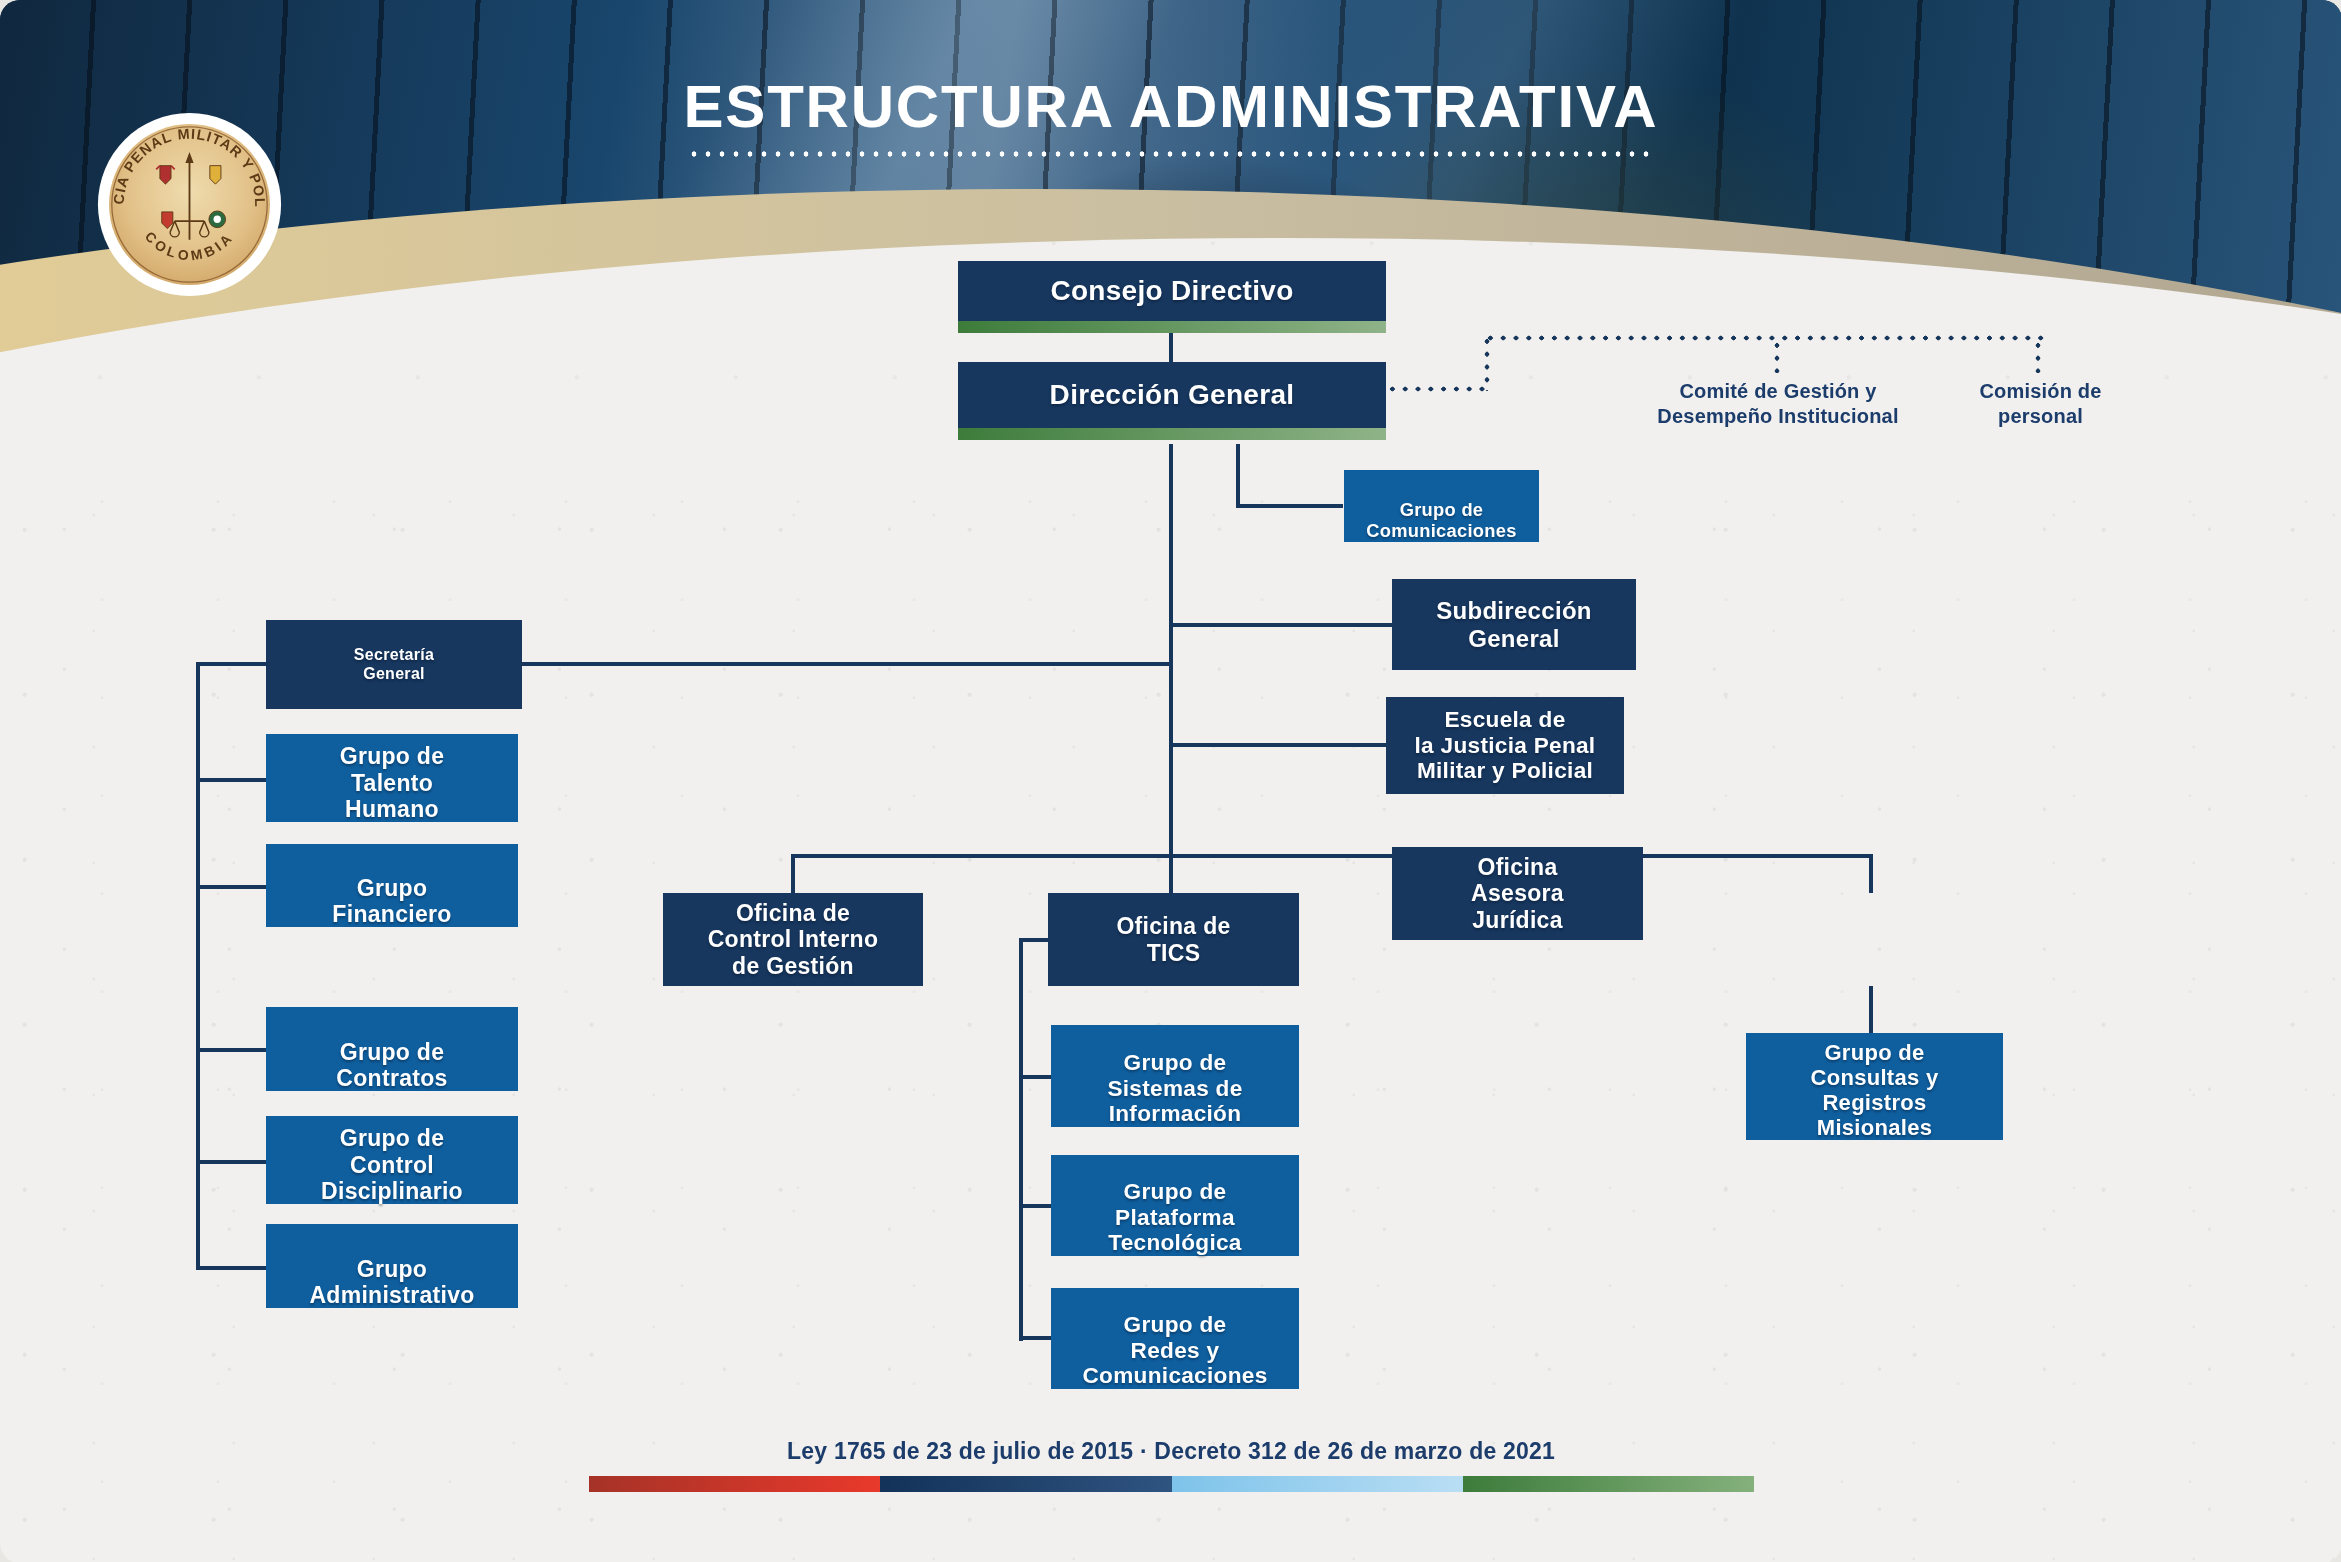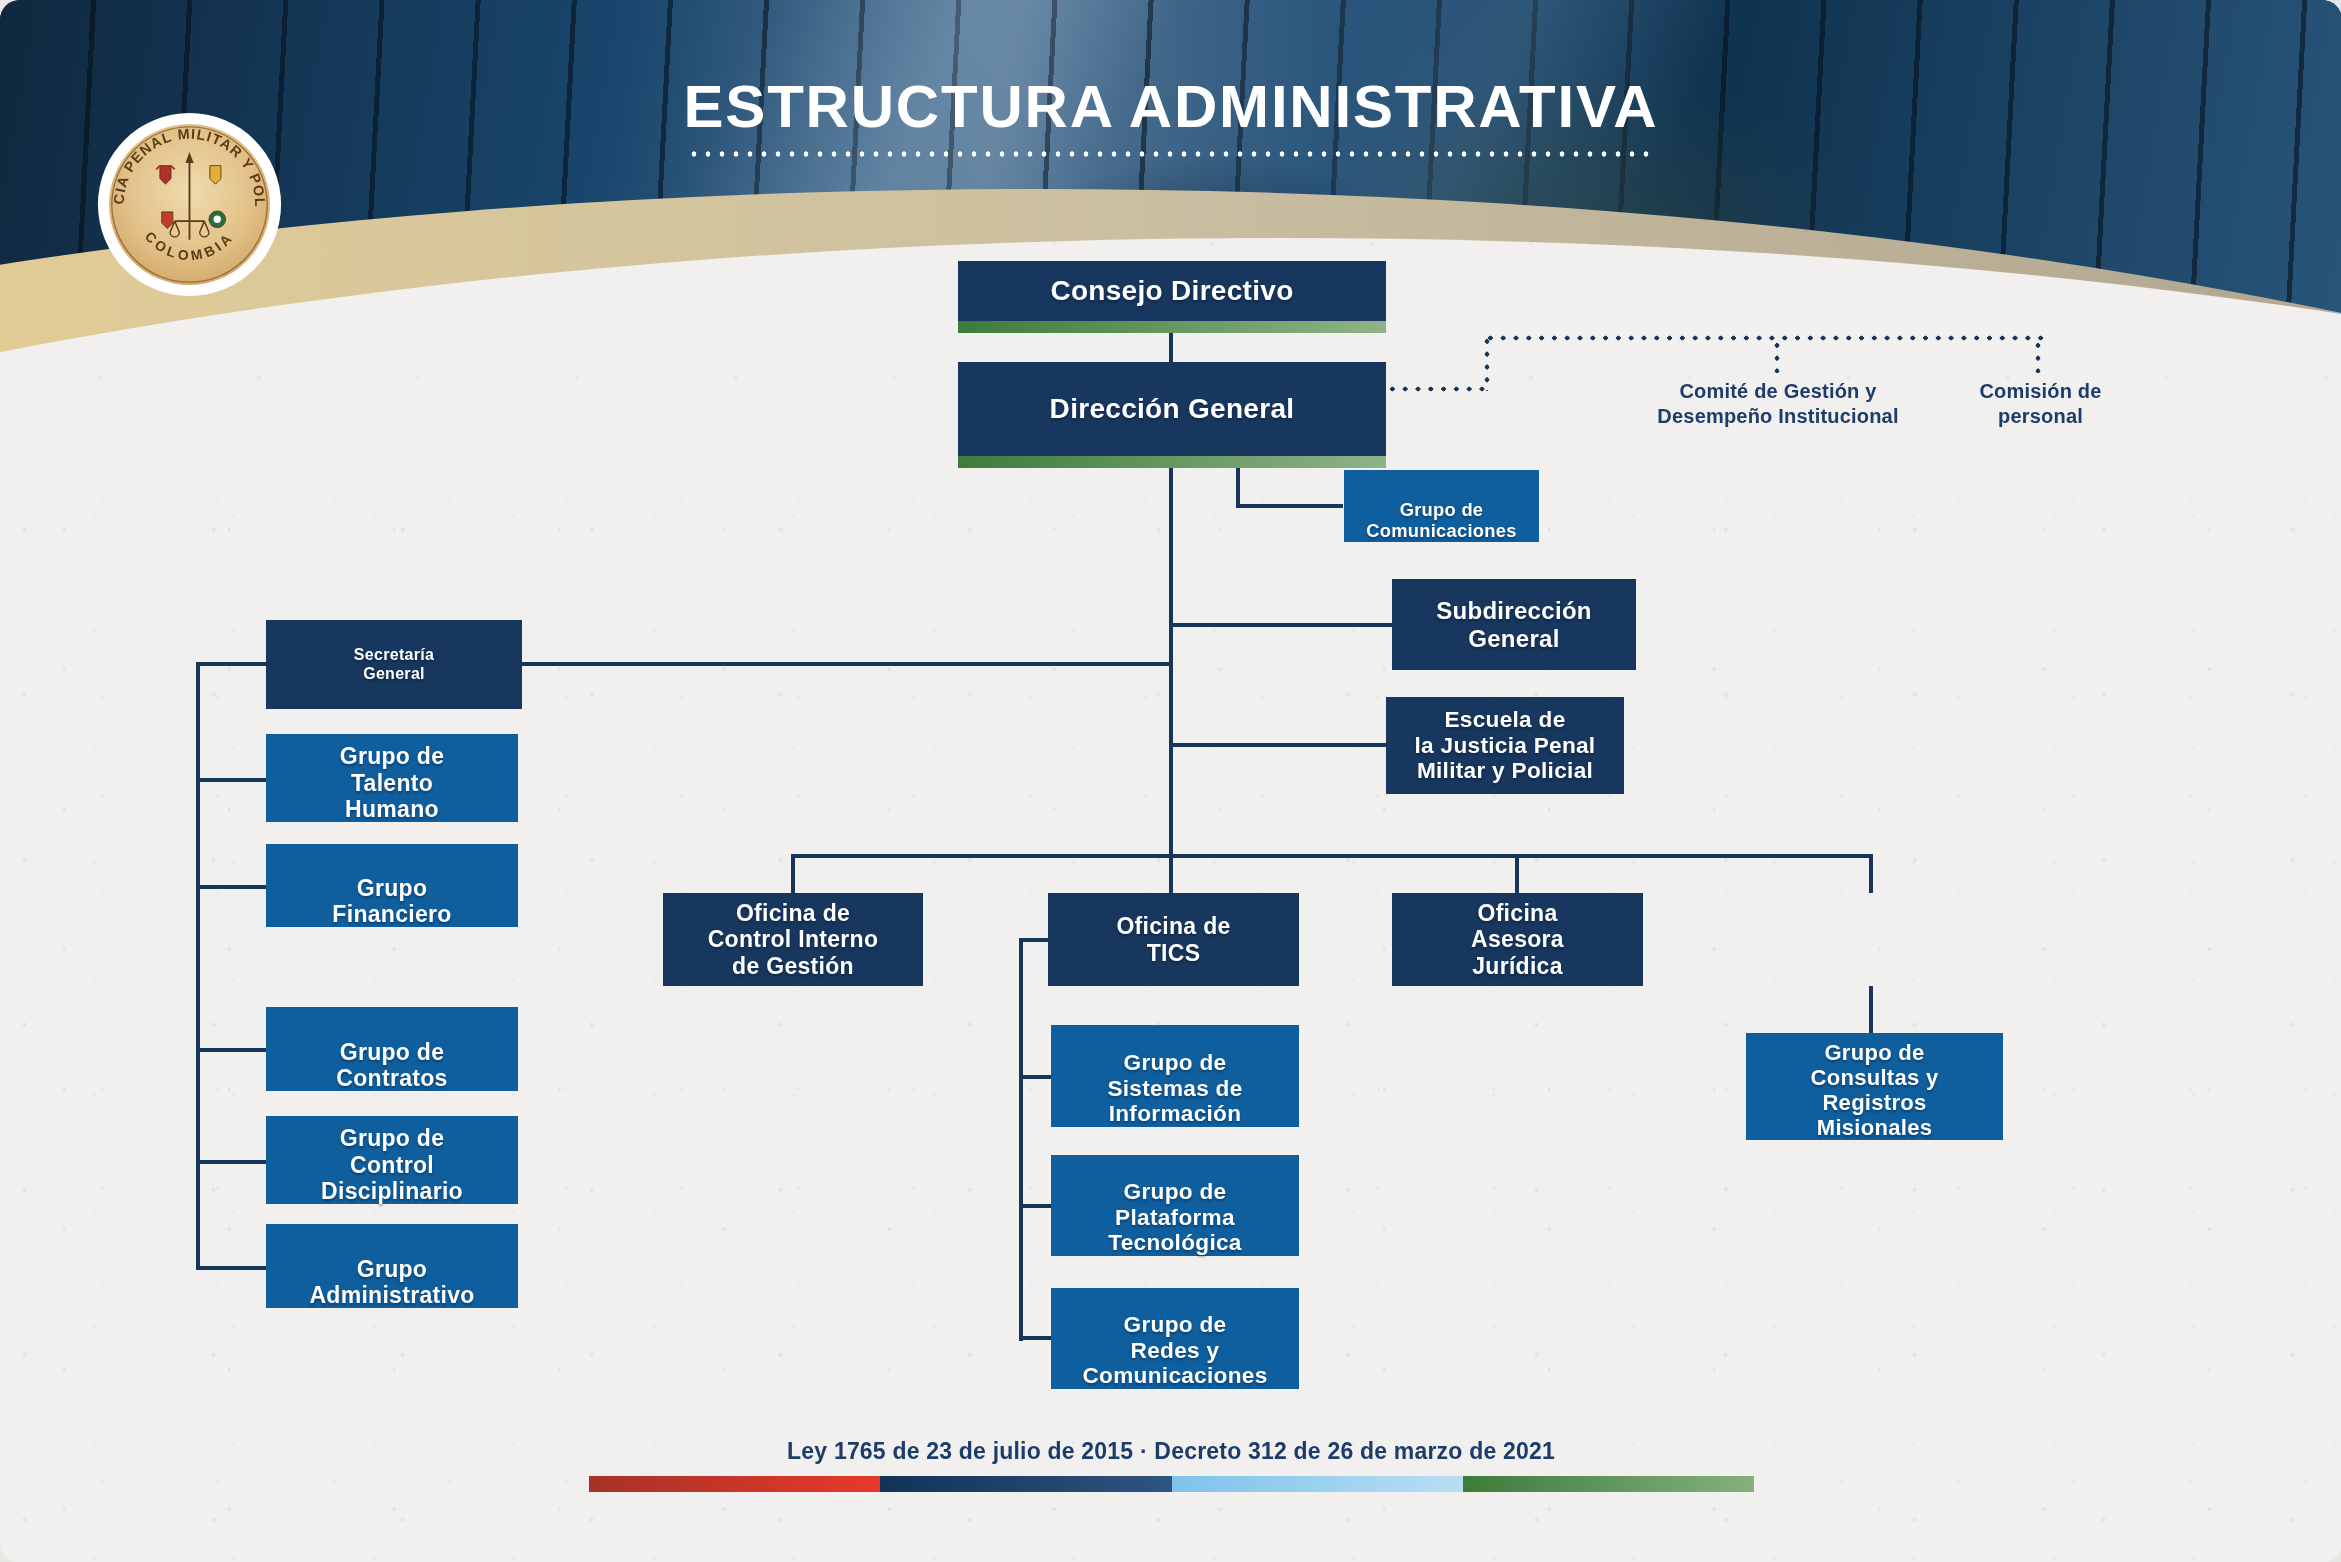--- a/index.html
+++ b/index.html
@@ -161,21 +161,21 @@
     <div class="dv" style="left:1484px;top:335px;height:56px"></div>
     <div class="dh" style="left:1484px;top:335px;width:560px"></div>
     <div class="dv" style="left:1774px;top:339px;height:34px"></div>
     <div class="dv" style="left:2035px;top:339px;height:34px"></div>
   </div>
 
   <div class="node accent" style="left:958px;top:261px;width:428px;height:72px;font-size:28px">
     <span class="nl">Consejo Directivo</span>
     <i class="gbar"></i>
   </div>
-  <div class="node accent" style="left:958px;top:362px;width:428px;height:106px;font-size:28px">
+  <div class="node accent" style="left:958px;top:362px;width:428px;height:78px;font-size:28px">
     <span class="nl">Dirección General</span>
     <i class="gbar"></i>
   </div>
   <div class="node blue" style="left:1344px;top:470px;width:195px;height:72px;font-size:18.3px">
     <span class="nl">Grupo de
 Comunicaciones</span>
   </div>
   <div class="node navy" style="left:1392px;top:579px;width:244px;height:91px;font-size:24px">
     <span class="nl">Subdirección
 General</span>
@@ -213,21 +213,21 @@
   </div>
   <div class="node navy" style="left:663px;top:893px;width:260px;height:93px;font-size:23px">
     <span class="nl">Oficina de
 Control Interno
 de Gestión</span>
   </div>
   <div class="node navy" style="left:1048px;top:893px;width:251px;height:93px;font-size:23px">
     <span class="nl">Oficina de
 TICS</span>
   </div>
-  <div class="node navy" style="left:1392px;top:893px;width:251px;height:93px;font-size:23px">
+  <div class="node navy" style="left:1392px;top:847px;width:251px;height:93px;font-size:23px">
     <span class="nl">Oficina
 Asesora
 Jurídica</span>
   </div>
   <div class="node blue" style="left:1051px;top:1025px;width:248px;height:102px;font-size:22.6px">
     <span class="nl">Grupo de
 Sistemas de
 Información</span>
   </div>
   <div class="node blue" style="left:1051px;top:1155px;width:248px;height:101px;font-size:22.6px">

